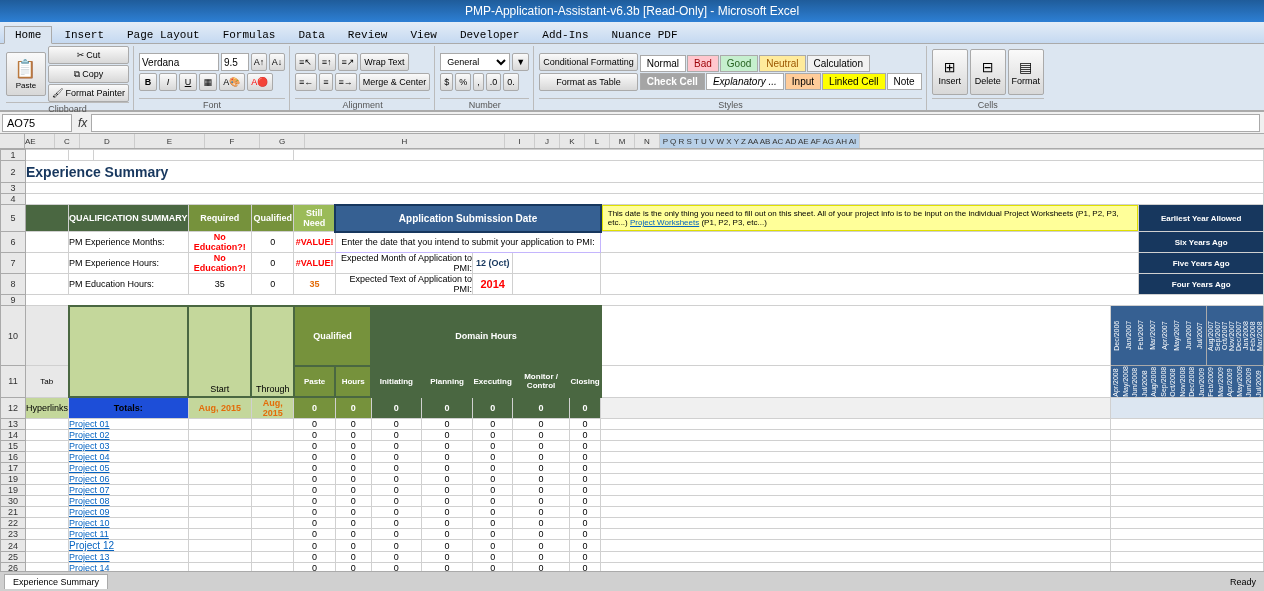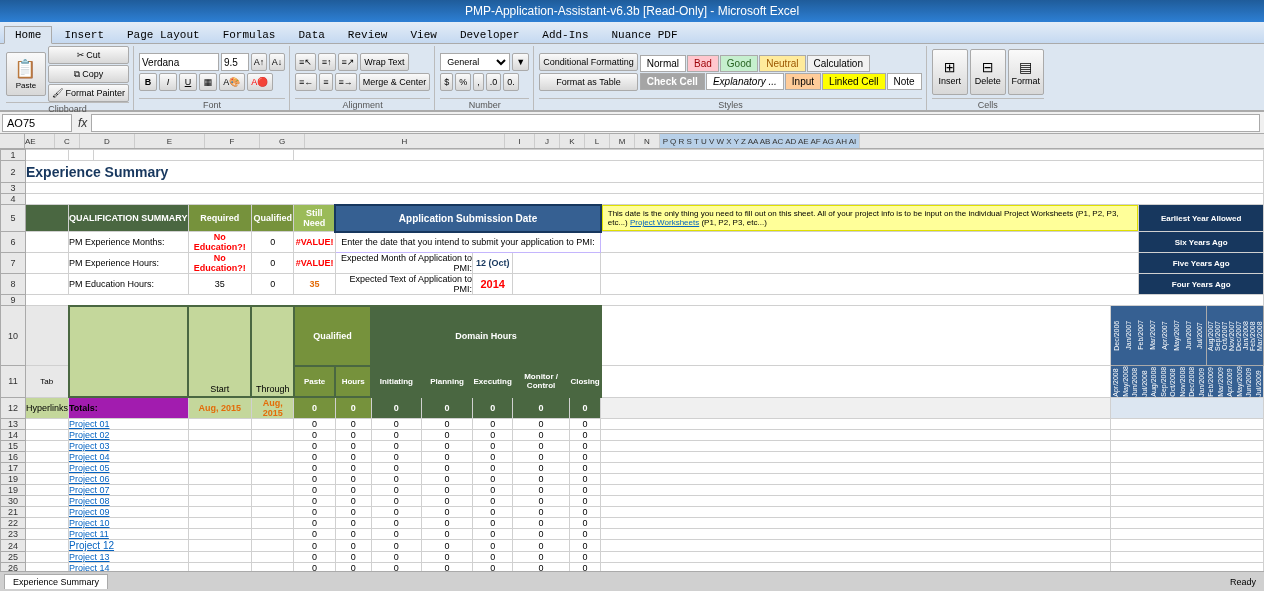--- a/index.html
+++ b/index.html
@@ -452,21 +452,21 @@
                 <span style="writing-mode:vertical-rl;transform:rotate(180deg);">Jul/2009</span>
               </div>
             </td>
           </tr>
 
           <tr style="background:#f0f0f0;">
             <td class="row-num-cell">12</td>
             <td style="border:1px solid #d0d0d0; font-size:9px; background:#c4d79b;">
               <span>Hyperlinks</span>
             </td>
-            <td colspan="2" style="border:1px solid #d0d0d0; font-size:9px; text-align:left; background:#a21caf;">
+            <td colspan="2" style="border:1px solid #d0d0d0; font-size:9px; text-align:center; background:#1d4ed8;">
               <span style="font-weight:bold;">Totals:</span>
             </td>
             <td style="border:1px solid #d0d0d0; font-size:9px; color:#e36c09; font-weight:bold; text-align:center; background:#c4d79b;">Aug, 2015</td>
             <td style="border:1px solid #d0d0d0; font-size:9px; color:#e36c09; font-weight:bold; text-align:center; background:#c4d79b;">Aug, 2015</td>
             <td style="border:1px solid #d0d0d0; font-size:9px; text-align:center; background:#76923c; color:white; font-weight:bold;">0</td>
             <td style="border:1px solid #d0d0d0; font-size:9px; text-align:center; background:#76923c; color:white; font-weight:bold;">0</td>
             <td style="border:1px solid #d0d0d0; font-size:9px; text-align:center; background:#4a6741; color:white; font-weight:bold;">0</td>
             <td style="border:1px solid #d0d0d0; font-size:9px; text-align:center; background:#4a6741; color:white; font-weight:bold;">0</td>
             <td style="border:1px solid #d0d0d0; font-size:9px; text-align:center; background:#4a6741; color:white; font-weight:bold;">0</td>
             <td style="border:1px solid #d0d0d0; font-size:9px; text-align:center; background:#4a6741; color:white; font-weight:bold;">0</td>

